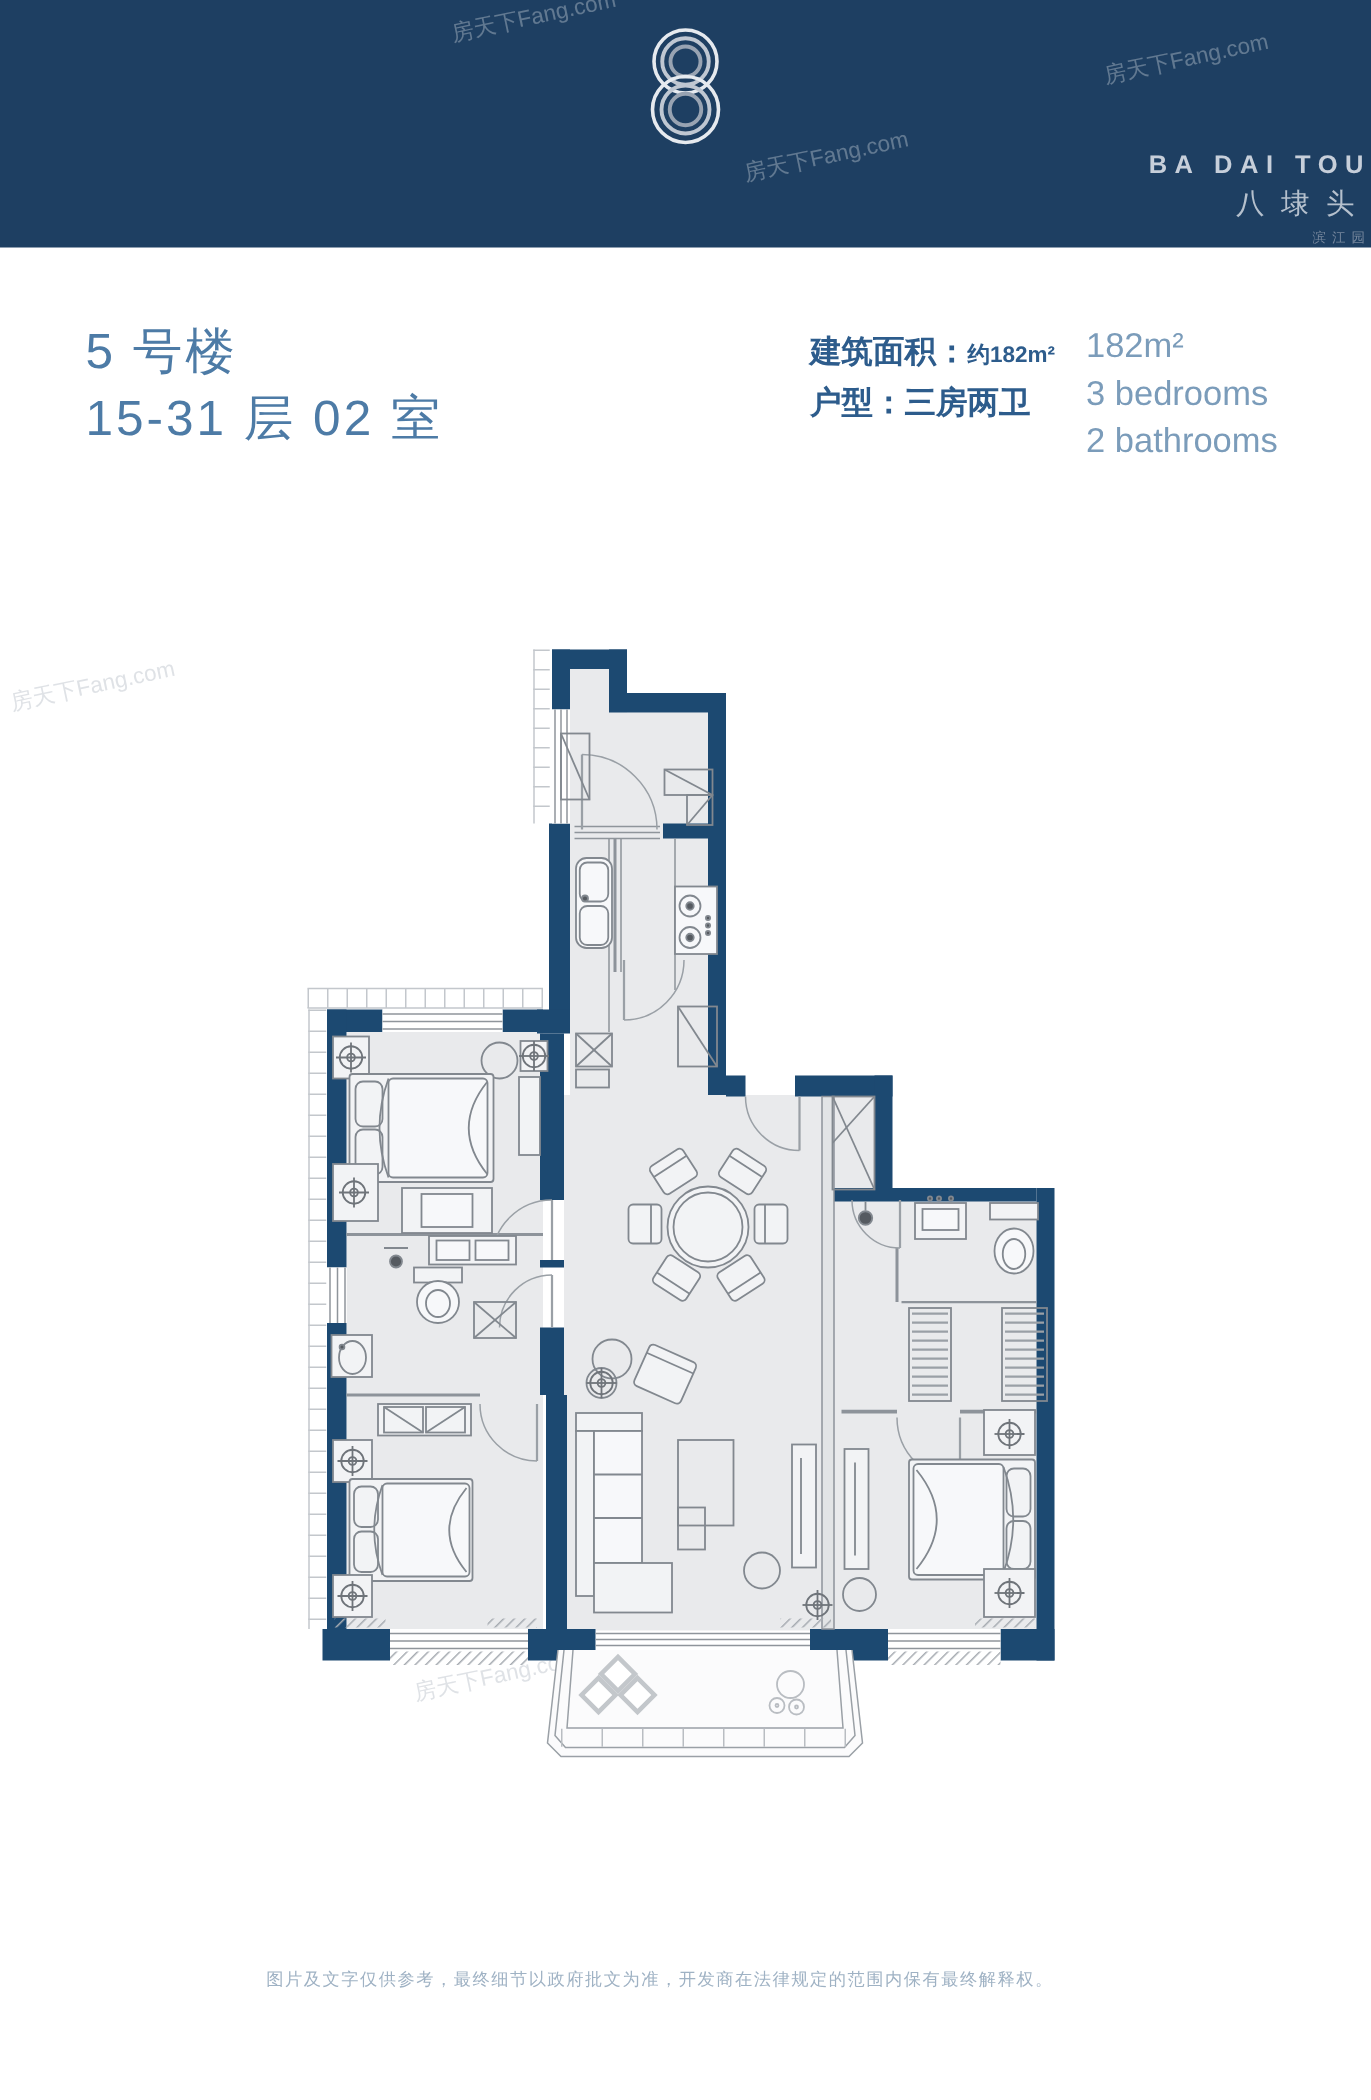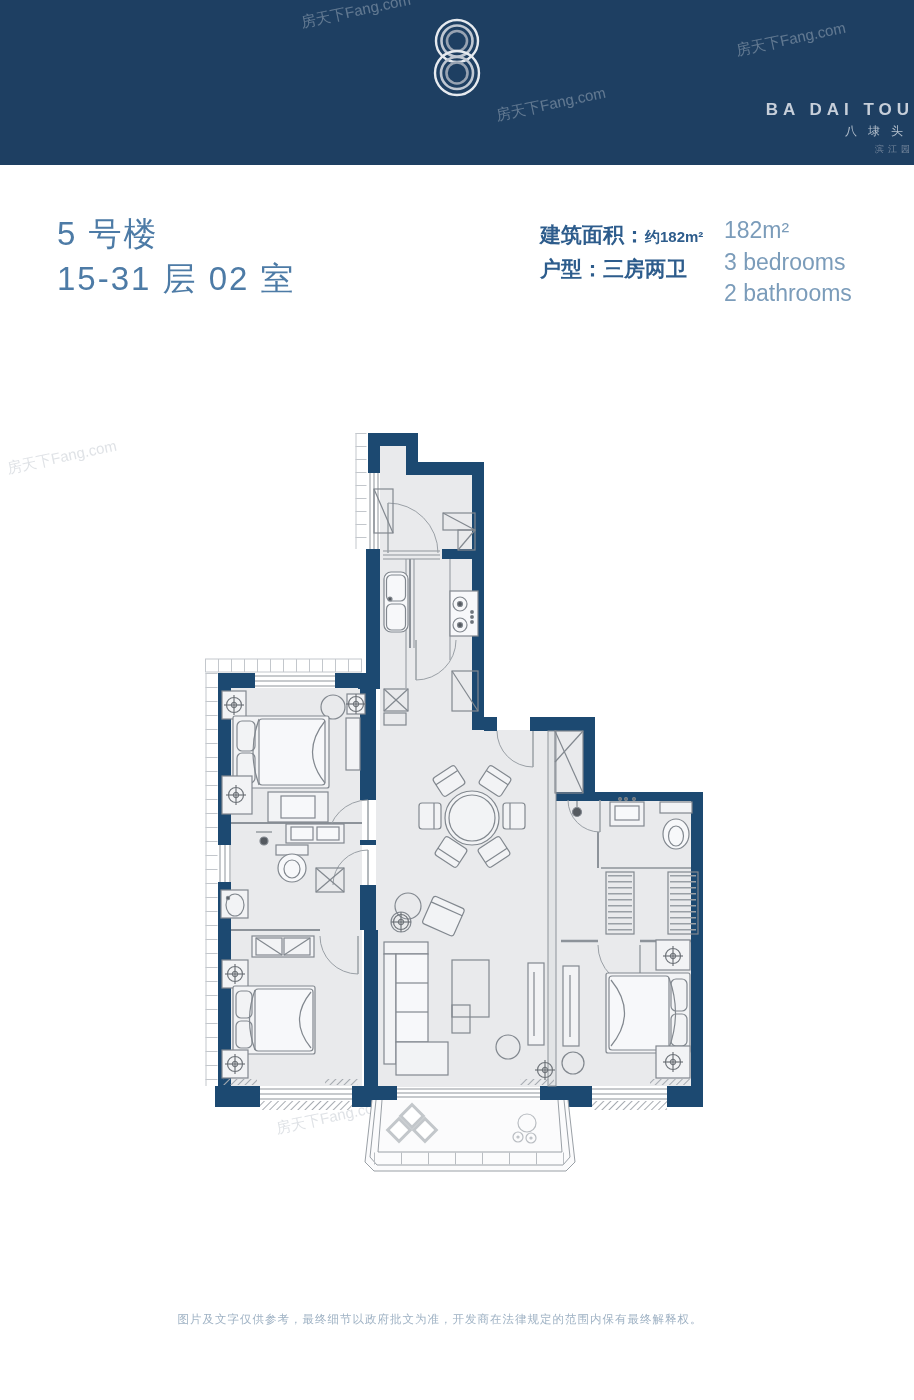--- a/index.html
+++ b/index.html
@@ -3,21 +3,21 @@
 <meta charset="utf-8">
 <style>
   html,body{margin:0;padding:0;background:#ffffff;}
   #page{position:relative;width:914px;height:1400px;background:#ffffff;overflow:hidden;
         font-family:"Liberation Sans","DejaVu Sans",sans-serif;}
   
   #header{position:absolute;left:0;top:0;width:914px;height:165px;background:#1e3f62;}
   #logo{position:absolute;left:0;top:14px;width:914px;text-align:right;}
   #logo .rings{display:block;margin:0 auto;}
   .logo-latin{margin-top:2px;font-size:17px;letter-spacing:5px;color:#c7cfda;font-weight:bold;}
-  .logo-cn{margin-top:3px;font-size:12px;letter-spacing:11px;color:#b5c0cd;text-indent:11px;}
+  .logo-cn{margin-top:3px;font-size:19px;letter-spacing:11px;color:#b5c0cd;text-indent:11px;}
   .logo-res{margin-top:4px;font-size:8px;letter-spacing:6px;color:#93a2b4;text-indent:6px;}
   .logo-estate{margin-top:3px;font-size:9px;letter-spacing:4px;color:#76879d;text-indent:4px;margin-left:12px;}
   
   .wm{position:absolute;font-size:15px;white-space:nowrap;transform:rotate(-12deg);pointer-events:none;}
   .wm-light{color:rgba(255,255,255,0.30);}
   .wm-gray{color:rgba(150,160,172,0.30);}
   
   #unit-title{position:absolute;left:57px;top:211px;color:#4d7ba6;font-size:33px;line-height:45px;letter-spacing:2px;}
   #specs{position:absolute;left:540px;top:219px;color:#2d5c8c;font-size:21px;line-height:32px;font-weight:bold;}
   #specs .small{font-size:15px;font-weight:bold;}

